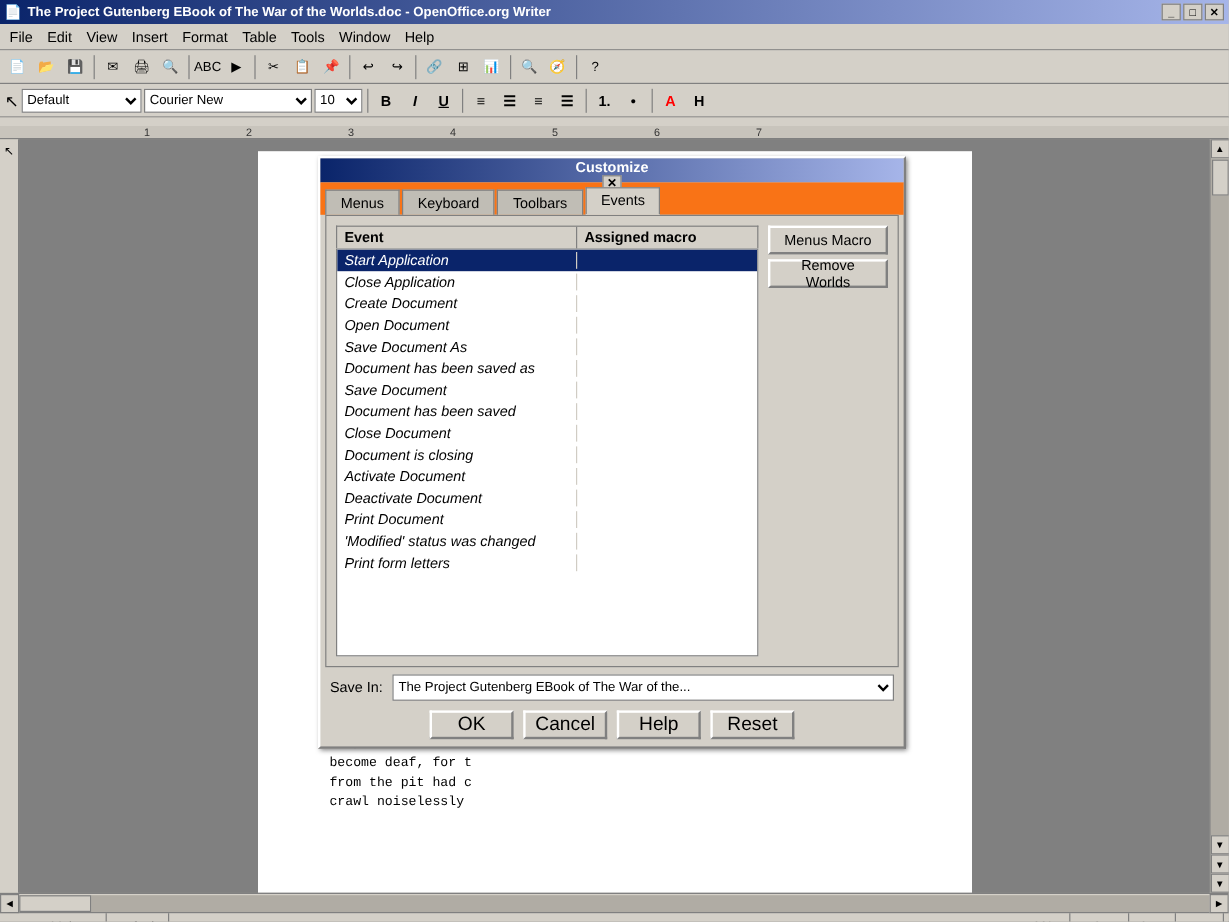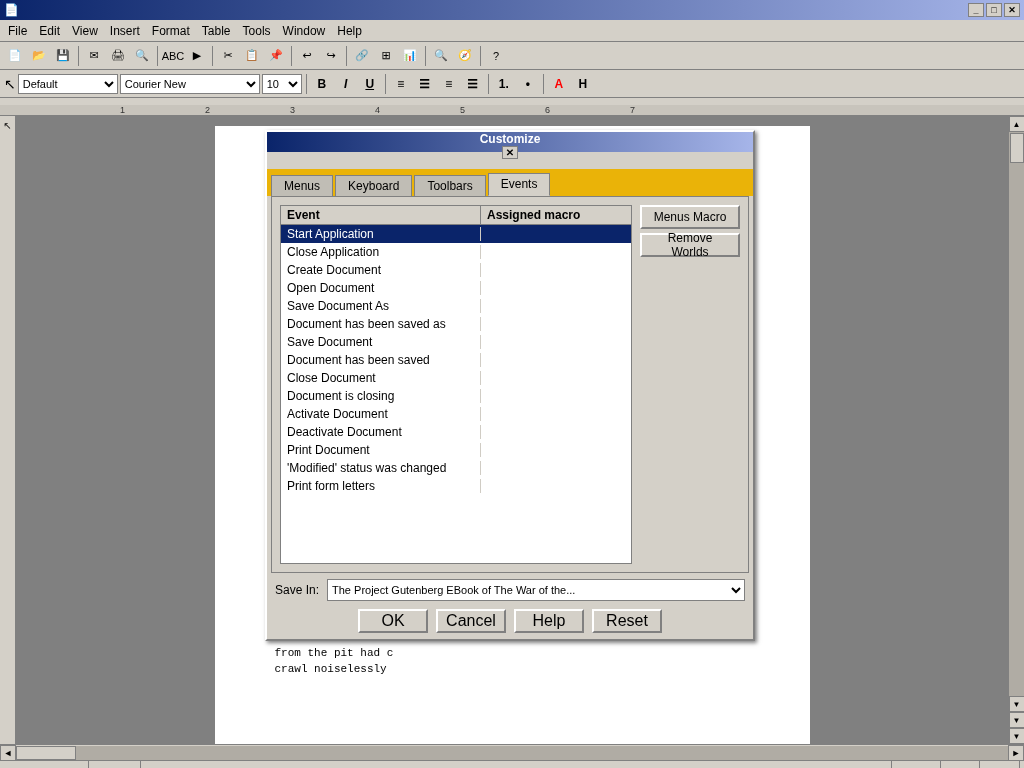--- a/index.html
+++ b/index.html
@@ -283,22 +283,21 @@
       color: black;
       font-size: 10px;
       display: flex;
       align-items: center;
       justify-content: center;
       cursor: pointer;
     }
     .dialog-tabs {
       display: flex;
       padding: 4px 4px 0;
-      background: #eab308;
-      margin-top: 17px;
+      background: #f97316;
     }
     .dialog-tab {
       padding: 3px 12px;
       border: 1px solid #808080;
       background: #d4d0c8;
       font-size: 12px;
       cursor: pointer;
       margin-right: 2px;
       border-bottom: none;
     }
@@ -345,20 +344,21 @@
       height: 340px;
       overflow-y: auto;
       overflow-x: hidden;
     }
     .event-row {
       display: flex;
       height: 18px;
       align-items: center;
       font-size: 12px;
       cursor: pointer;
+      font-style: italic;
     }
     .event-row.selected {
       background: #0a246a;
       color: white;
     }
     .event-cell {
       padding: 0 6px;
       white-space: nowrap;
       overflow: hidden;
       text-overflow: ellipsis;
@@ -423,20 +423,21 @@
     .event-list::-webkit-scrollbar { width: 16px; }
     .event-list::-webkit-scrollbar-track { background: #b0aca4; }
     .event-list::-webkit-scrollbar-thumb { background: #d4d0c8; border: 1px solid #808080; }
   </style>
 </head>
 <body>
 
 <div class="title-bar">
   <div class="title-bar-left">
     <span style="font-size:12px;">📄</span>
+    <span>The Project Gutenberg EBook of The War of the Worlds.doc - OpenOffice.org Writer</span>
   </div>
   <div class="title-bar-controls">
     <div class="title-btn">_</div>
     <div class="title-btn">□</div>
     <div class="title-btn">✕</div>
   </div>
 </div>
 
 <div class="menu-bar">
   <span class="menu-item">File</span>

